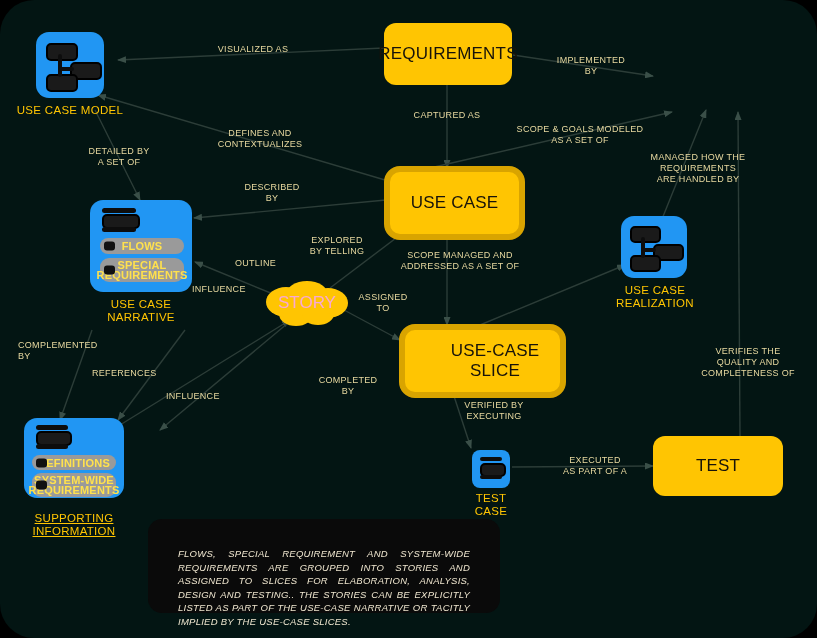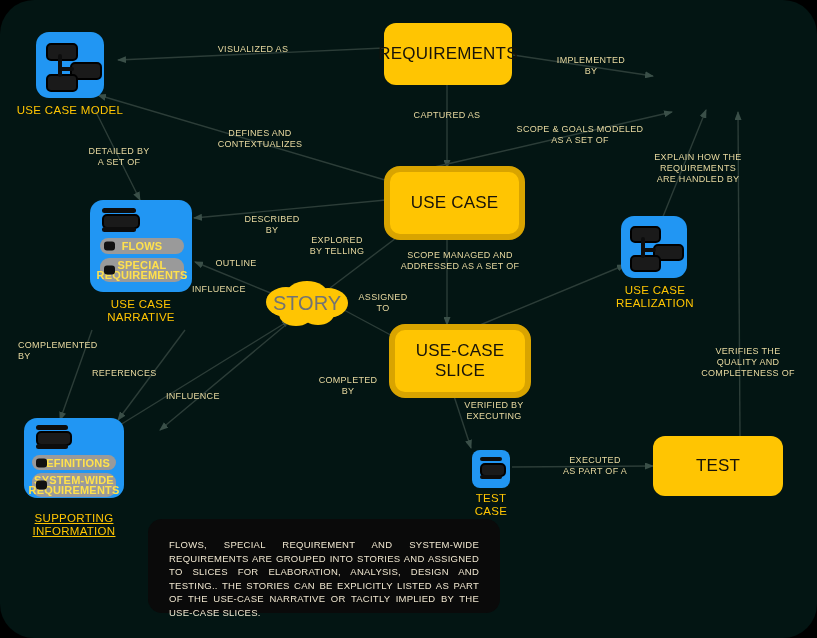--- a/index.html
+++ b/index.html
@@ -33,21 +33,21 @@
   .ybox.framed{
     border:6px solid #D9A400;
     background:#FFC502;
     border-radius:16px;
   }
 
   
   .cloud{
     position:absolute;z-index:6;
     display:flex;align-items:center;justify-content:center;
-    color:#737373;font-size:20px;
+    color:#f9a8d4;font-size:17px;
   }
   .cloud svg{position:absolute;left:0;top:0;}
   .cloud span{position:relative;z-index:2;}
 
   
   .tile{
     position:absolute;
     background:#2196F3;
     border-radius:13px;
     z-index:5;
@@ -83,21 +83,21 @@
     position:absolute;z-index:8;
     background:#0a0a0a;
     border-radius:14px;
     color:#EFE6CF;
     font-size:9.5px;line-height:13.6px;
     letter-spacing:.25px;
     text-align:justify;
     padding:12px 14px;
     box-sizing:border-box;
   }
-  .note p{margin:7px;}
+  .note p{margin:16px;font-style:italic;}
 </style>
 </head>
 <body>
 
 <div id="canvas">
 
   <svg id="edges" viewBox="0 0 817 638" xmlns="http://www.w3.org/2000/svg">
     <defs>
       <marker id="ah" markerWidth="9" markerHeight="7" refX="8" refY="3.5" orient="auto" markerUnits="userSpaceOnUse">
         <path d="M0,0 L9,3.5 L0,7 z" fill="#3a4f48"></path>
@@ -149,21 +149,21 @@
 
   <div class="ybox" style="left:384px;top:23px;width:128px;height:62px;">
     <span>REQUIREMENTS</span>
   </div>
 
 
   <div class="ybox framed" style="left:384px;top:166px;width:129px;height:62px;">
     <span>USE CASE</span>
   </div>
 
-  <div class="ybox framed" style="left:389px;top:324px;width:130px;height:62px;">
+  <div class="ybox framed" style="left:399px;top:324px;width:130px;height:62px;padding-left:25px;">
     <span>USE-CASE SLICE</span>
   </div>
 
   <div class="ybox" style="left:653px;top:436px;width:130px;height:60px;">
     <span>TEST</span>
   </div>
 
   <div class="cloud" style="left:262px;top:278px;width:90px;height:50px;">
     <svg width="90" height="50" viewBox="0 0 90 50" xmlns="http://www.w3.org/2000/svg">
       <g fill="#FFC502">
@@ -271,42 +271,42 @@
     <div>DETAILED BY</div>
     <div>A SET OF</div>
   </div>
 
   <div class="elbl" style="left:490px;top:124px;width:180px;">
     <div>SCOPE &amp; GOALS MODELED</div>
     <div>AS A SET OF</div>
   </div>
 
   <div class="elbl" style="left:624px;top:152px;width:148px;">
-    <div>EXPLAIN HOW THE</div>
+    <div>MANAGED HOW THE</div>
     <div>REQUIREMENTS</div>
     <div>ARE HANDLED BY</div>
   </div>
 
-  <div class="elbl" style="left:222px;top:214px;width:100px;">
+  <div class="elbl" style="left:222px;top:182px;width:100px;">
     <div>DESCRIBED</div>
     <div>BY</div>
   </div>
 
   <div class="elbl" style="left:288px;top:235px;width:98px;">
     <div>EXPLORED</div>
     <div>BY TELLING</div>
   </div>
 
   <div class="elbl" style="left:384px;top:250px;width:152px;">
     <div>SCOPE MANAGED AND</div>
     <div>ADDRESSED AS A SET OF</div>
   </div>
 
 
-  <div class="elbl" style="left:196px;top:258px;width:80px;text-align:center;">
+  <div class="elbl" style="left:196px;top:258px;width:80px;text-align:right;">
     <span>OUTLINE</span>
   </div>
 
   <div class="elbl" style="left:192px;top:284px;width:84px;text-align:left;">
     <span>INFLUENCE</span>
   </div>
 
   <div class="elbl" style="left:338px;top:292px;width:90px;">
     <div>ASSIGNED</div>
     <div>TO</div>

